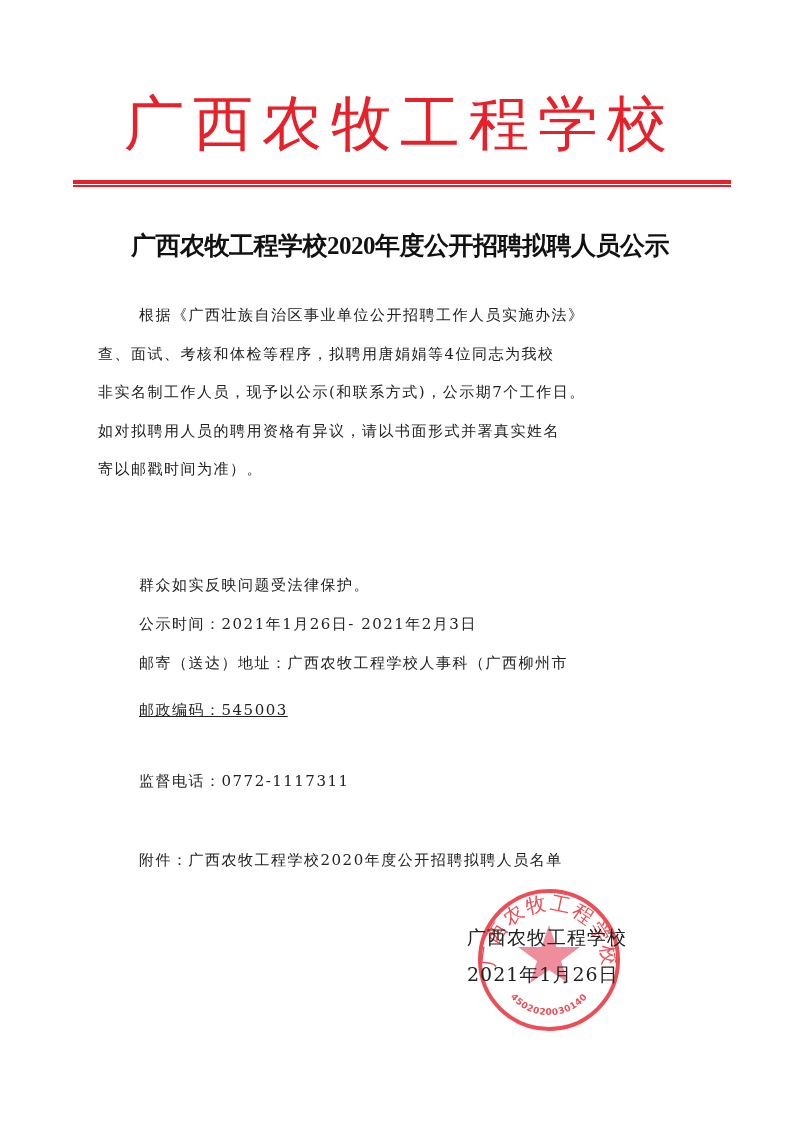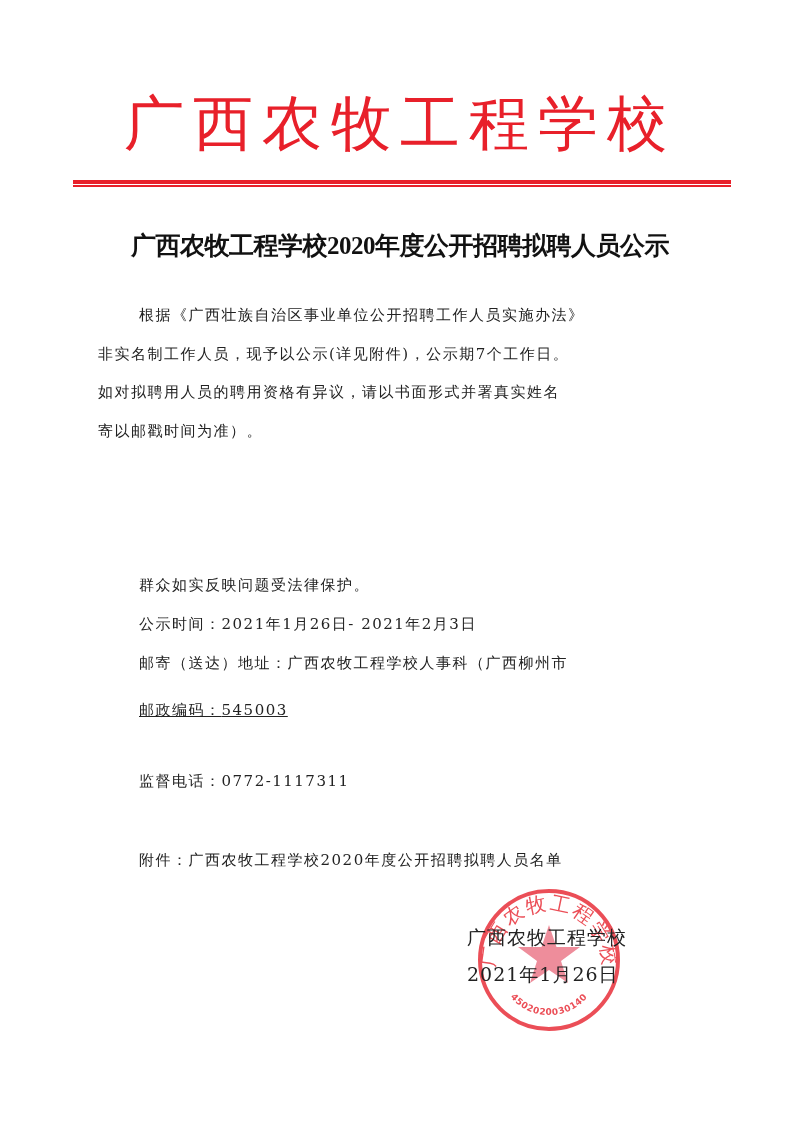--- a/index.html
+++ b/index.html
@@ -22,21 +22,22 @@
 
 <div class="rule">
   <div class="thick"></div>
   <div class="thin"></div>
 </div>
 
 <div class="doc-title">广西农牧工程学校2020年度公开招聘拟聘人员公示</div>
 
 <div class="body-text" style="top: 296px;">
   <div class="line indent">根据《广西壮族自治区事业单位公开招聘工作人员实施办法》</div>
-  <div class="line">非实名制工作人员，现予以公示(详见附件)，公示期7个工作日。</div>
+  <div class="line">查、面试、考核和体检等程序，拟聘用唐娟娟等4位同志为我校</div>
+  <div class="line">非实名制工作人员，现予以公示(和联系方式)，公示期7个工作日。</div>
   <div class="line">如对拟聘用人员的聘用资格有异议，请以书面形式并署真实姓名</div>
   <div class="line">寄以邮戳时间为准）。</div>
 </div>
 
 <div class="body-text" style="top: 566px;">
   <div class="line indent">群众如实反映问题受法律保护。</div>
 </div>
 
 <div class="body-text" style="top: 605px;">
   <div class="line indent">

